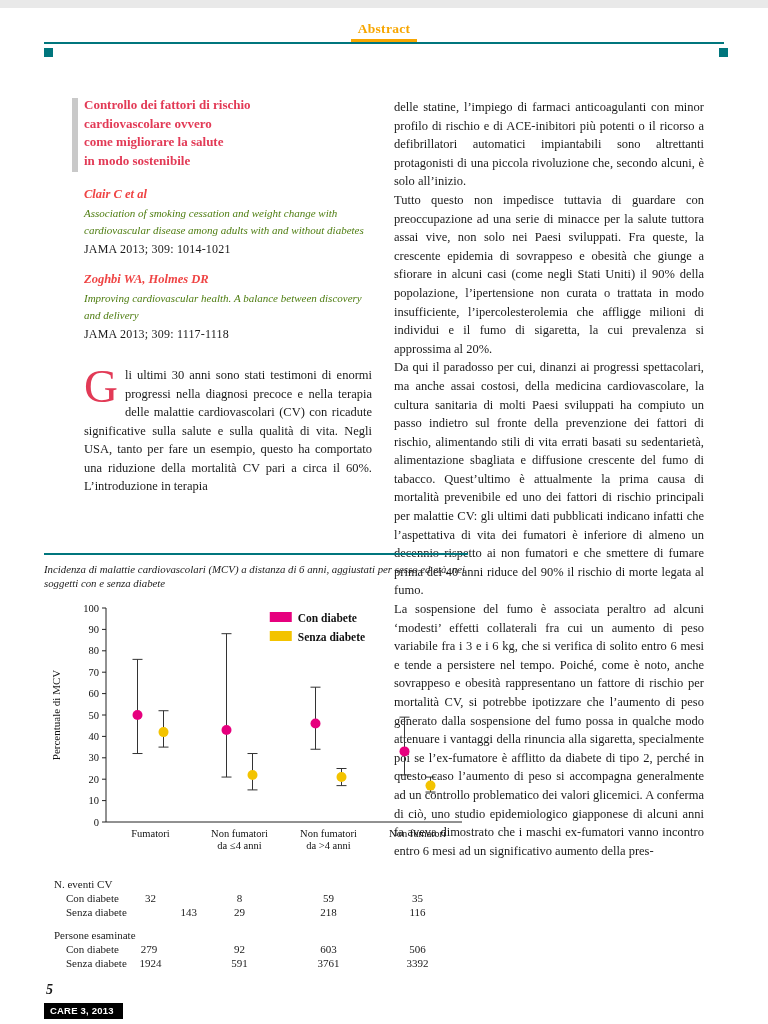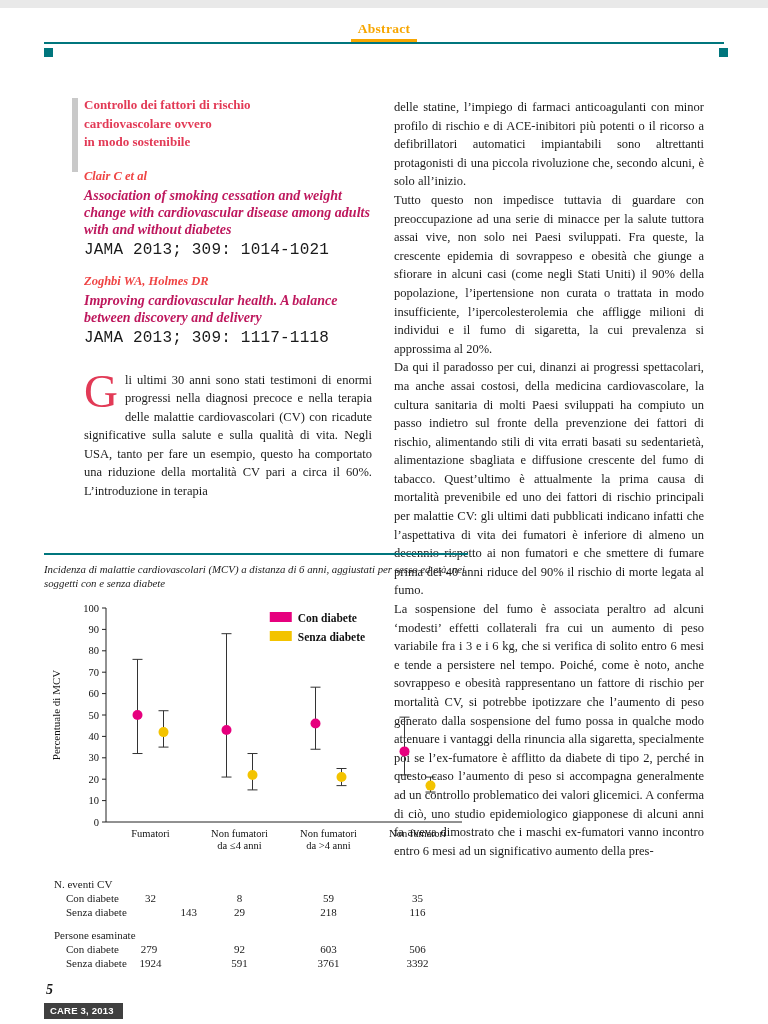--- a/index.html
+++ b/index.html
@@ -19,22 +19,22 @@
   .corner-sq.right { right:-4px; }
 
   
   .col-left { position:absolute; left:84px; top:88px; width:288px; }
   .title-block { position:relative; }
   .title-accent-bar { position:absolute; left:-12px; top:2px; width:6px; height:74px; background:#c9c9c9; }
   .article-title { color:#e23a56; font-weight:bold; font-size:13px; line-height:18.5px; }
   .reference { margin-top:17px; }
   .reference + .reference { margin-top:15px; }
   .ref-authors { font-style:italic; font-weight:bold; color:#ef4444; font-size:12.5px; margin-bottom:3px; }
-  .ref-title { font-style:italic; font-size:14px; line-height:17px; color:#be185d;font-weight:bold; }
-  .ref-citation { font-size:16px; margin-top:3px; letter-spacing:.2px;font-family:Liberation Mono, monospace; }
+  .ref-title { font-style:italic; font-size:11px; line-height:17px; color:#4d7c0f; }
+  .ref-citation { font-size:12px; margin-top:3px; letter-spacing:.2px; }
   .intro { margin-top:24px; font-size:12.5px; line-height:18.5px; text-align:justify; hyphens:auto; }
   .dropcap { float:left; font-size:47px; line-height:37px; padding:2px 7px 0 0; color:#e23a56; }
 
   
   .col-right { position:absolute; left:394px; top:90px; width:310px; }
   .col-right p { font-size:12.5px; line-height:18.6px; text-align:justify; hyphens:auto; }
 
   
   .figure { position:absolute; left:44px; top:545px; width:424px; }
   .figure-rule { height:2px; background:#00767d; }
@@ -43,21 +43,21 @@
   .chart-svg text { font-family:"Liberation Serif", serif; }
   .stats-table { margin-top:6px; font-size:11px;font-family:Liberation Serif, serif; }
   .stats-row { position:relative; height:14px; }
   .stats-row.group-gap { margin-top:9px; }
   .stats-label { position:absolute; left:10px; white-space:nowrap; }
   .stats-label.indent { left:22px; }
   .stats-val { position:absolute; top:0; width:90px; text-align:center; }
 
   
   .page-number { position:absolute; left:46px; top:974px; font-size:14px; font-weight:bold; font-style:italic; }
-  .journal-badge { position:absolute; left:44px; top:995px; background:#404040; color:#fff;
+  .journal-badge { position:absolute; left:44px; top:995px; background:#000000; color:#fff;
     font-family:"Liberation Sans", sans-serif; font-weight:bold; font-size:9.5px;
     padding:2px 9px 3px 6px; letter-spacing:.2px; }
 </style>
 </head>
 <body>
 
 <div class="page">
 
   <div class="header">
     <div class="abstract-label">Abstract</div>
@@ -66,20 +66,21 @@
     <div class="corner-sq left"></div>
     <div class="corner-sq right"></div>
   </div>
 
   <div class="col-left">
     <div class="title-block">
       <div class="title-accent-bar"></div>
       <div class="article-title">
         <div>Controllo dei fattori di rischio</div>
         <div>cardiovascolare ovvero</div>
+        <div>come migliorare la salute</div>
         <div>in modo sostenibile</div>
       </div>
     </div>
 
     <div class="reference">
       <div class="ref-authors">Clair C et al</div>
       <div class="ref-title">Association of smoking cessation and weight change with cardiovascular disease among adults with and without diabetes</div>
       <div class="ref-citation">JAMA 2013; 309: 1014-1021</div>
     </div>
 

